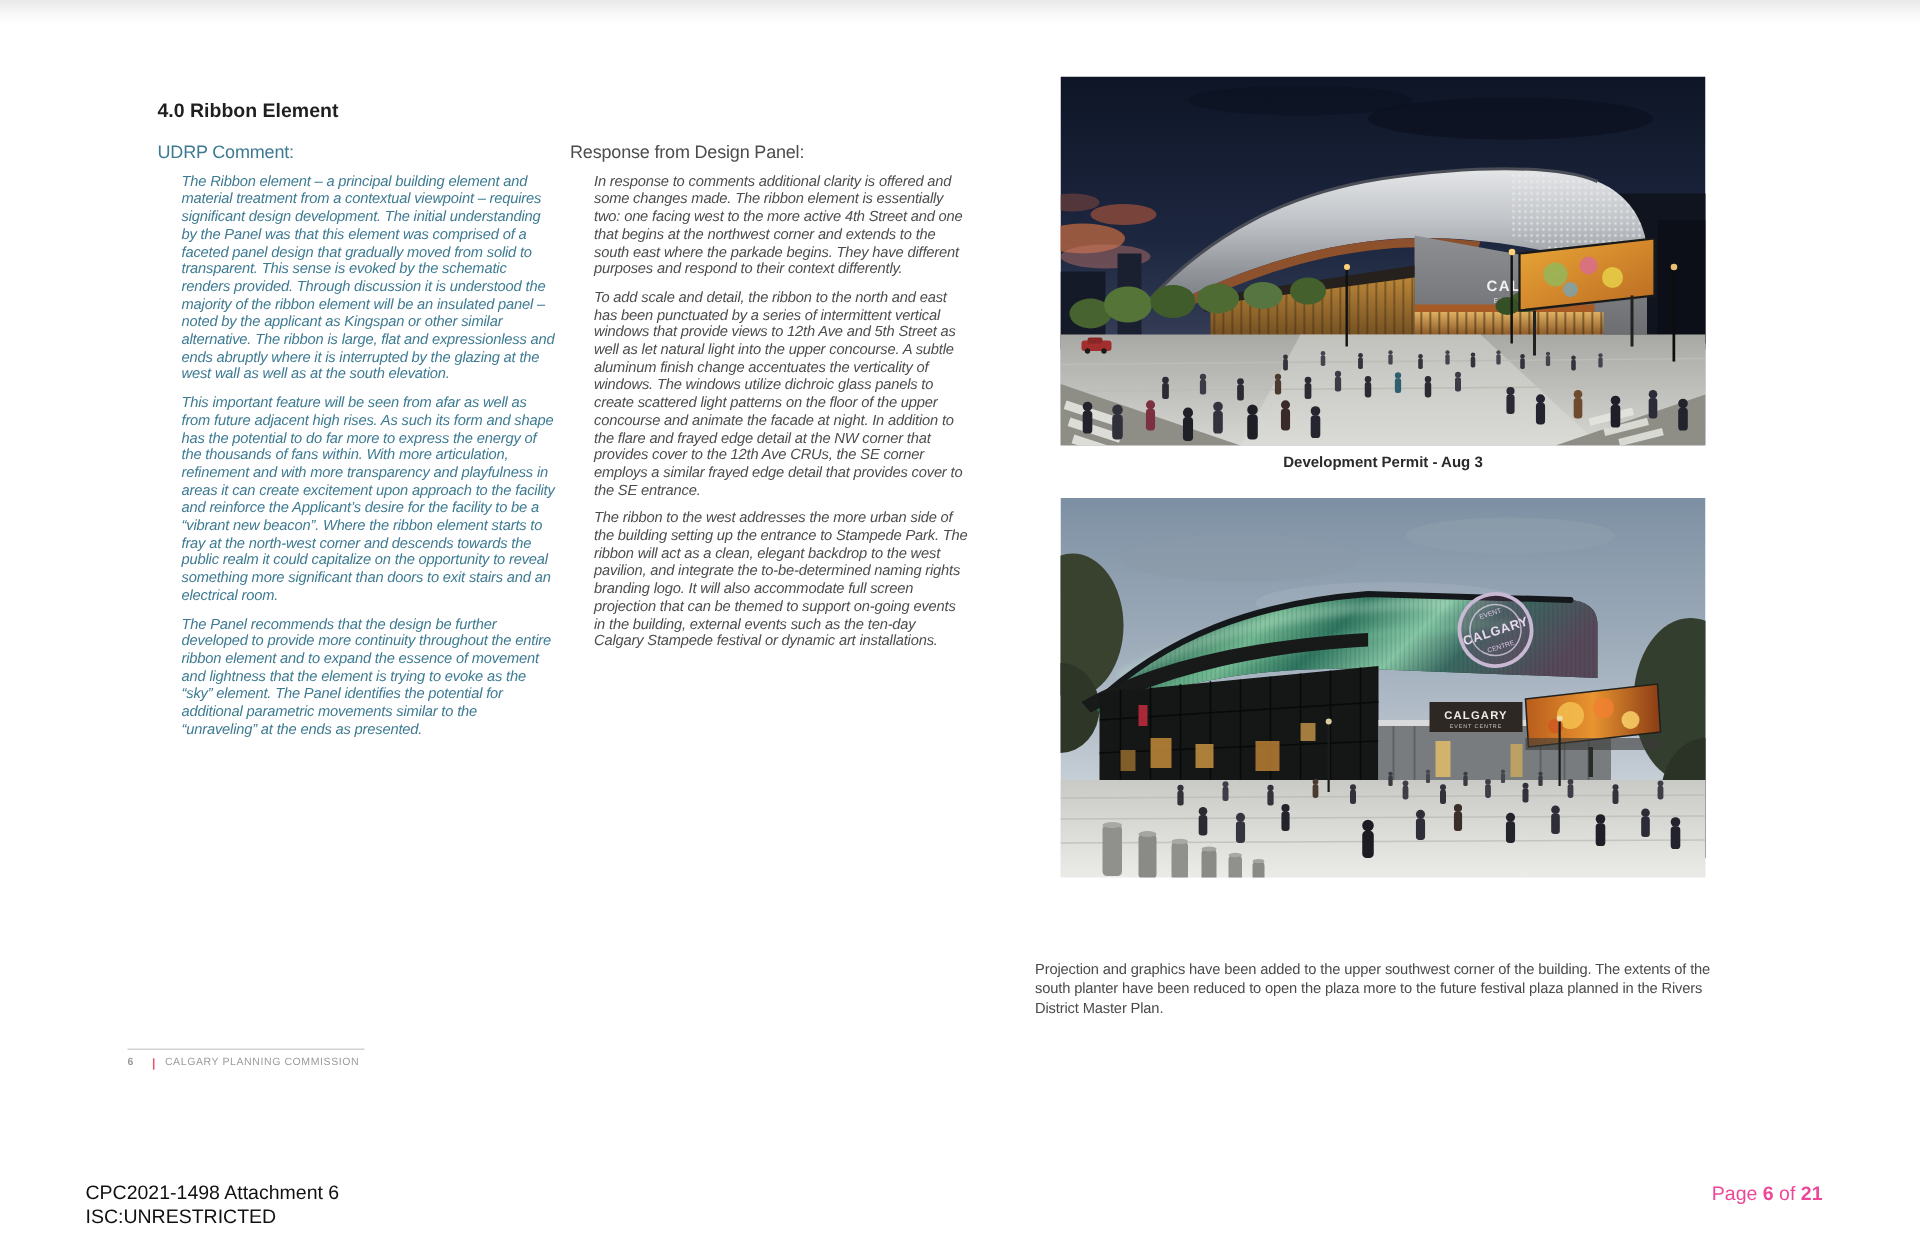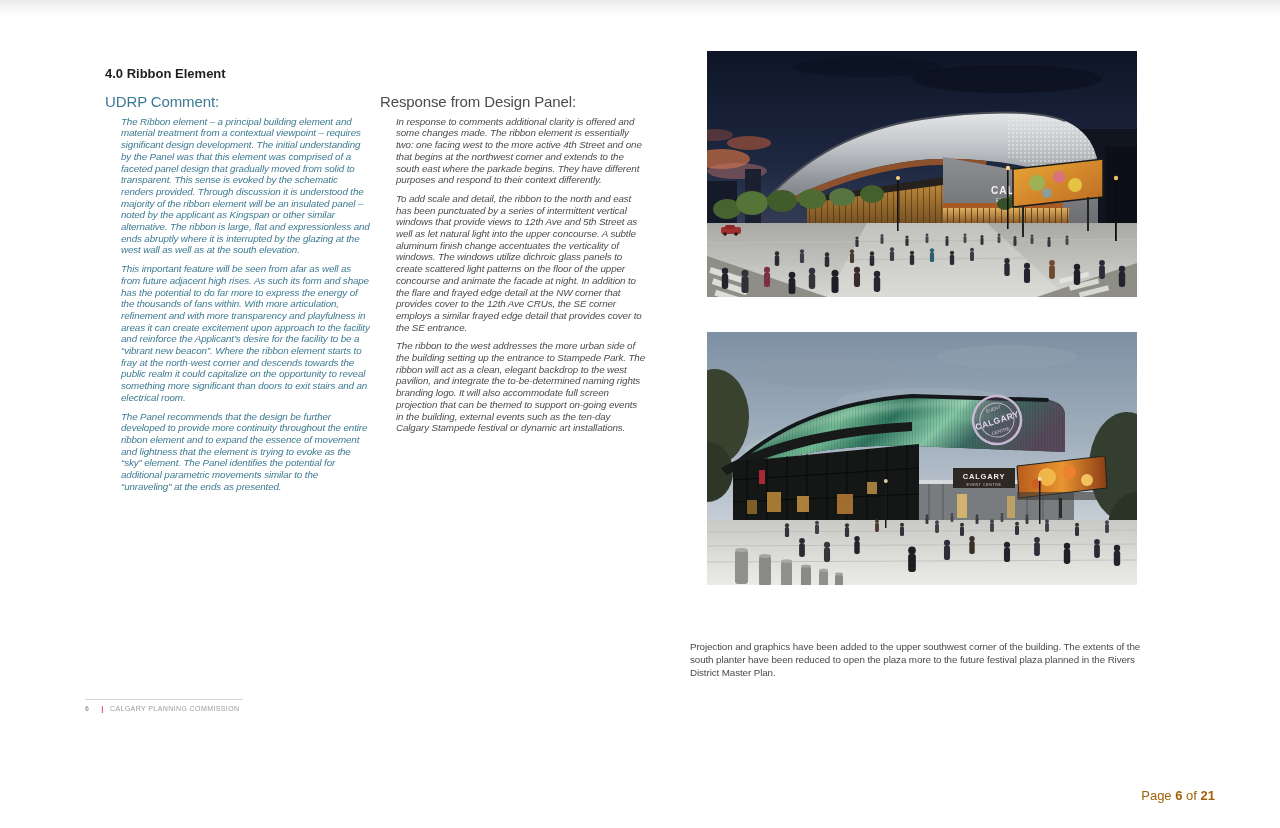--- a/index.html
+++ b/index.html
@@ -8,40 +8,40 @@
     font-family:"Liberation Sans","DejaVu Sans",sans-serif;
     -webkit-font-smoothing:antialiased;
   }
   .page{position:absolute;inset:0;}
   .top-edge{position:absolute;left:0;top:0;width:1280px;height:16px;
     background:linear-gradient(#e9e9e9,#f7f7f7 55%,#ffffff);}
   .section-title{position:absolute;left:105px;top:66px;font-size:13px;font-weight:bold;color:#1f1f1f;}
   .col{position:absolute;width:265px;font-size:9.8px;line-height:11.7px;letter-spacing:-0.12px;}
   .col-left{left:105px;top:96px;color:#3d7a92;}
   .col-right{left:380px;top:96px;color:#4c4c4c;}
-  .col h3{margin:0 0 8px 0;font-size:15px;font-weight:normal;}
+  .col h3{margin:0 0 8px 0;font-size:12px;font-weight:normal;}
   .col p{margin:0 0 7px 16px;font-style:italic;}
   .figure{position:absolute;left:707px;width:430px;}
   .figure svg{display:block;}
   .fig1{top:51px;}
   .fig2{top:332px;}
   .caption{position:absolute;left:707px;width:430px;text-align:center;
     font-size:10px;font-weight:bold;color:#2a2a2a;}
   .caption1{top:303px;}
   .caption2{top:590px;}
   .fig-note{position:absolute;left:690px;top:640px;width:470px;
     font-size:9.8px;line-height:13px;letter-spacing:-0.1px;color:#4a4a4a;}
   .footer-bar{position:absolute;left:85px;top:699px;width:160px;}
   .footer-rule{border-top:1px solid #d2d2d2;width:158px;height:0;margin-bottom:4px;}
   .footer-row{display:flex;align-items:center;font-size:7px;color:#9b9b9b;letter-spacing:0.4px;}
   .footer-num{font-weight:bold;margin-right:12px;}
   .footer-pipe{color:#e25563;font-weight:bold;margin-right:6px;font-size:8px;}
   .footer-label{text-transform:uppercase;}
   .doc-id{position:absolute;left:57px;top:787px;font-size:13px;line-height:16px;color:#111111;}
-  .pagination{position:absolute;right:65px;top:788px;font-size:13px;color:#a16207;}
+  .pagination{position:absolute;right:65px;top:788px;font-size:13px;color:#ec4899;}
   .pagination b{font-weight:bold;}
 </style>
 </head>
 <body>
 
 <div class="page">
   <div class="top-edge"></div>
 
   <div class="section-title">4.0 Ribbon Element</div>
 
@@ -225,20 +225,21 @@
         <use href="#f1-person" transform="translate(360,194) scale(0.9)" fill="#44444e"></use>
         <use href="#f1-person" transform="translate(300,225) scale(1.7)" fill="#2a2a34"></use>
         <use href="#f1-person" transform="translate(320,232) scale(1.9)" fill="#242430"></use>
         <use href="#f1-person" transform="translate(345,228) scale(1.8)" fill="#6e4a2e"></use>
         <use href="#f1-person" transform="translate(370,234) scale(2)" fill="#1f1f29"></use>
         <use href="#f1-person" transform="translate(395,228) scale(1.8)" fill="#2c2c38"></use>
         <use href="#f1-person" transform="translate(415,236) scale(2)" fill="#23232d"></use>
       </g>
     </svg>
   </div>
+  <div class="caption caption1">Development Permit - Aug 3</div>
 
   <div class="figure fig2">
     <svg width="430" height="253" viewBox="0 0 430 253" xmlns="http://www.w3.org/2000/svg">
       <defs>
         <linearGradient id="f2-sky" x1="0" y1="0" x2="0" y2="1">
           <stop offset="0" stop-color="#7d90a3"></stop>
             <stop offset="0.4" stop-color="#9fadbb"></stop>
           <stop offset="0.75" stop-color="#c6ced6"></stop>
             <stop offset="1" stop-color="#dde2e6"></stop>
         </linearGradient>
@@ -407,15 +408,19 @@
 
   <div class="footer-bar">
     <div class="footer-rule"></div>
     <div class="footer-row">
       <span class="footer-num">6</span>
       <span class="footer-pipe">|</span>
       <span class="footer-label">CALGARY PLANNING COMMISSION</span>
     </div>
   </div>
 
+  <div class="doc-id">
+    <div>CPC2021-1498 Attachment 6</div>
+    <div>ISC:UNRESTRICTED</div>
+  </div>
 
   <div class="pagination"><span>Page </span><b>6</b><span> of </span><b>21</b></div>
 </div>
 
 </body></html>

